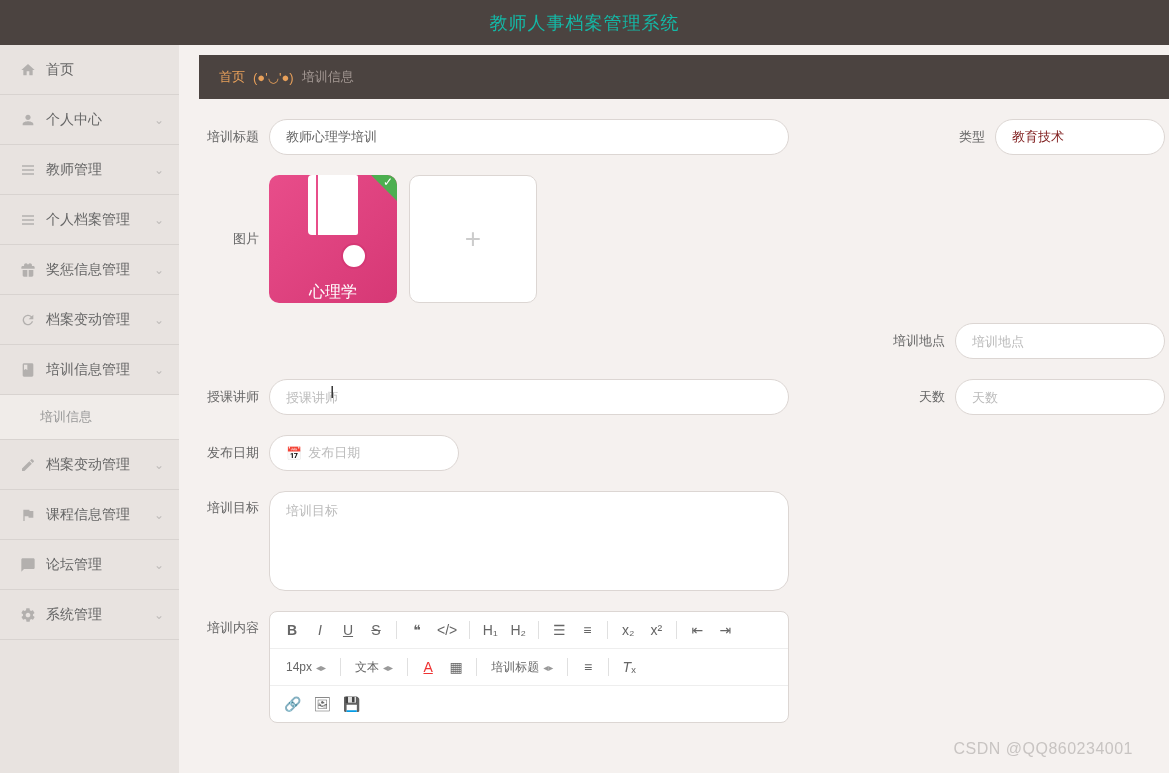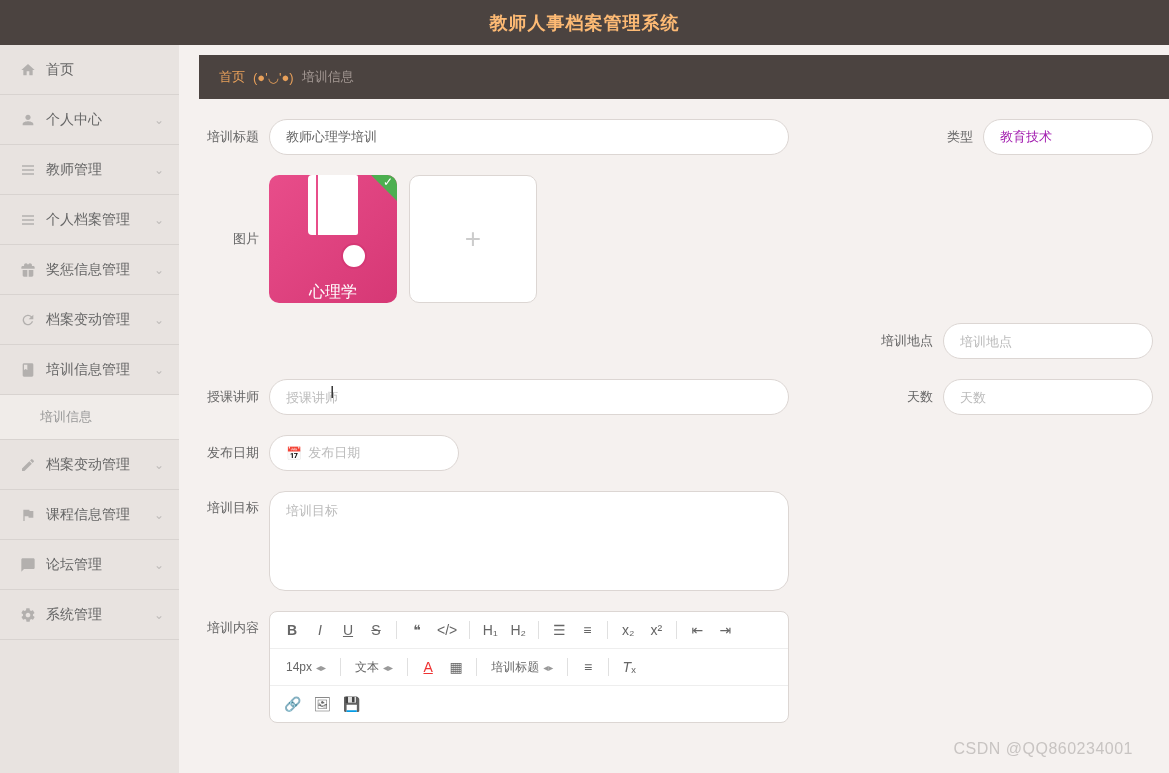--- a/index.html
+++ b/index.html
@@ -1,50 +1,50 @@
 <!DOCTYPE html>
 <html><head>
   <meta charset="utf-8">
   <style>
     * { margin: 0; padding: 0; box-sizing: border-box; }
     body { font-family: "Microsoft YaHei", -apple-system, sans-serif; font-size: 14px; background: #f5f1ef; width: 1169px; height: 773px; overflow: hidden; position: relative; }
     
     .header { height: 45px; background: #4b4340; display: flex; align-items: center; justify-content: center; }
-    .header-title { color: #fdba74; font-size: 18px; font-weight: bold; letter-spacing: 1px; }
+    .header-title { color: #14b8a6; font-size: 18px; font-weight: normal; letter-spacing: 1px; }
     
     .container { display: flex; height: calc(100% - 45px); }
     
     .sidebar { width: 179px; background: #e8e3e0; height: 100%; overflow-y: auto; }
     .sidebar-item { height: 50px; display: flex; align-items: center; padding: 0 20px; border-bottom: 1px solid #d8d3d0; color: #666; cursor: pointer; position: relative; }
     .sidebar-item.sub { padding-left: 40px; background: #f0ece9; color: #999; height: 45px; font-size: 13px; }
     .sidebar-icon { width: 16px; height: 16px; margin-right: 10px; opacity: 0.4; }
     .sidebar-arrow { position: absolute; right: 15px; opacity: 0.3; font-size: 12px; }
     
     .main { flex: 1; display: flex; flex-direction: column; overflow: hidden; }
     .breadcrumb { height: 44px; background: #4b4340; display: flex; align-items: center; padding: 0 20px; color: #a39893; font-size: 13px; margin: 10px 0 0 20px; }
     .breadcrumb .home { color: #e8a05a; margin-right: 8px; }
     .breadcrumb .emoji { color: #e8a05a; margin-right: 8px; }
     .breadcrumb .current { color: #a39893; }
     
     .content { flex: 1; background: #f5f1ef; padding: 20px 0 20px 20px; overflow-y: auto; }
     
     .form-row { display: flex; align-items: flex-start; margin-bottom: 20px; }
     .form-group { display: flex; align-items: center; }
     .form-group.wide { flex: 1; }
-    .form-group.right { margin-left: auto; padding-right: 16px; }
+    .form-group.right { margin-left: auto; padding-right: 4px; }
     .form-label { width: 60px; text-align: right; color: #666; font-size: 13px; margin-right: 10px; flex-shrink: 0; }
     .form-label.align-top { align-self: flex-start; padding-top: 8px; }
     
     .input-text { flex: 1; max-width: 520px; height: 36px; border: 1px solid #dcd6d3; border-radius: 20px; padding: 0 16px; background: #fff; color: #666; font-size: 13px; outline: none; }
     .input-text::placeholder { color: #bbb; }
     .input-text.with-icon { padding-right: 36px; }
     .input-wrapper { position: relative; flex: 1; max-width: 520px; display: flex; }
     .input-icon-right { position: absolute; right: 12px; top: 50%; transform: translateY(-50%); color: #ccc; font-size: 14px; }
     
-    .select-text { min-width: 170px; height: 36px; border: 1px solid #dcd6d3; border-radius: 20px; padding: 0 16px; background: #fff; color: #a21caf; font-size: 13px; cursor: pointer; display: flex; align-items: center; }
+    .select-text { min-width: 170px; height: 36px; border: 1px solid #dcd6d3; border-radius: 20px; padding: 0 16px; background: #fff; color: #7f1d1d; font-size: 13px; cursor: pointer; display: flex; align-items: center; }
     
     .date-input { width: 190px; height: 36px; border: 1px solid #dcd6d3; border-radius: 20px; padding: 0 16px; background: #fff; color: #bbb; font-size: 13px; display: flex; align-items: center; gap: 6px; }
     
     .textarea { width: 520px; height: 100px; border: 1px solid #dcd6d3; border-radius: 16px; padding: 10px 16px; background: #fff; color: #666; font-size: 13px; outline: none; resize: none; }
     .textarea::placeholder { color: #bbb; }
     
     .img-upload-area { display: flex; gap: 12px; }
     .img-card { width: 128px; height: 128px; border-radius: 10px; position: relative; overflow: hidden; }
     .img-card.filled { background: linear-gradient(135deg, #e84d8a, #d63875); display: flex; flex-direction: column; align-items: center; justify-content: space-between; color: #fff; }
     .img-card.filled .book { width: 50px; height: 60px; background: #fff; border-radius: 4px 2px 2px 4px; position: relative; margin-bottom: 8px; }

